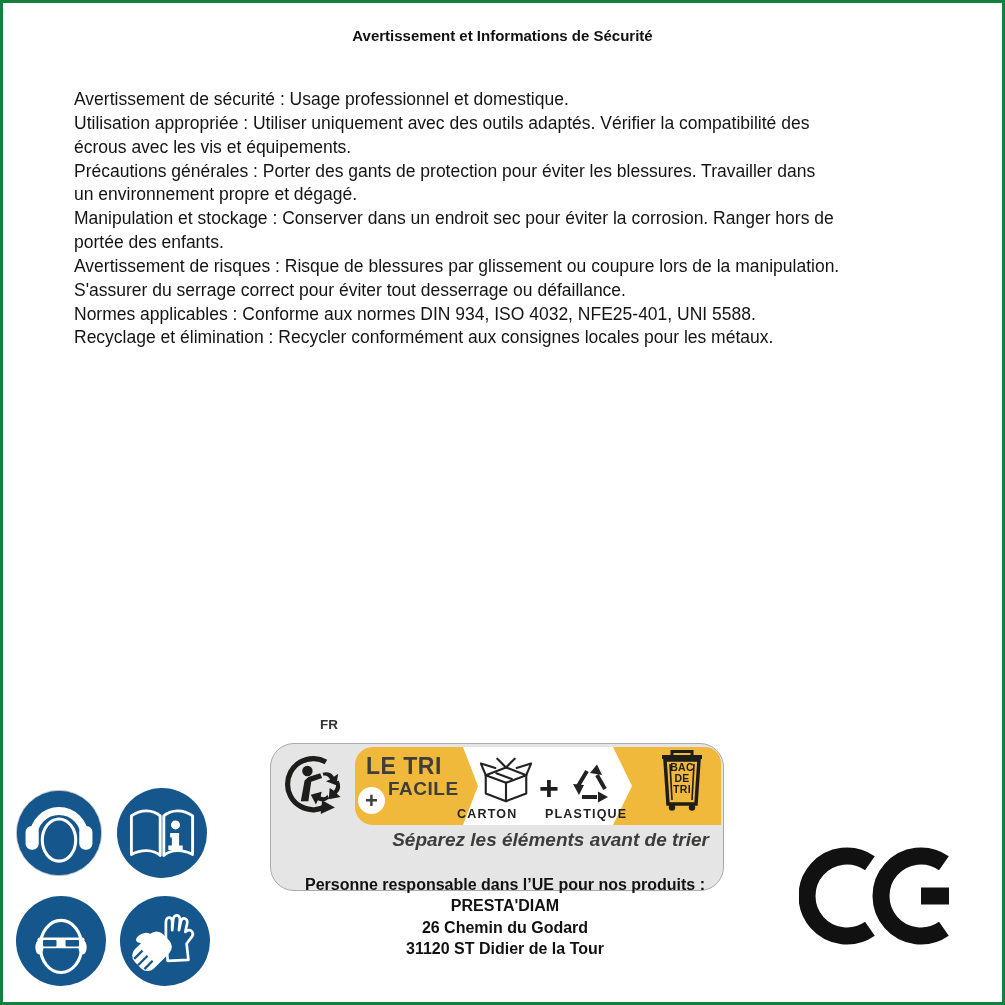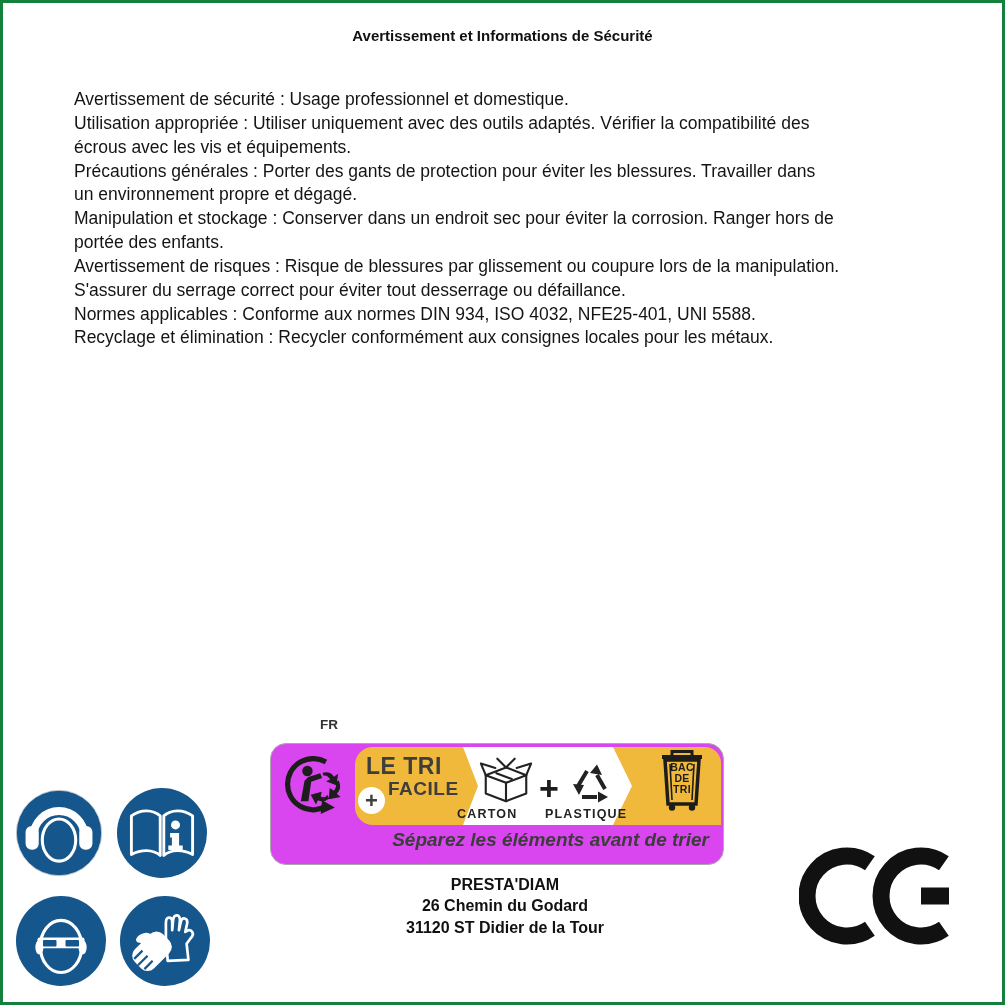--- a/index.html
+++ b/index.html
@@ -16,22 +16,22 @@
   .body-text .line{
     font-size:17.5px;line-height:23.85px;white-space:nowrap;color:#141414;
   }
   
   .sicon{position:absolute;}
   .sicon svg{display:block;}
   
   .fr-label{position:absolute;left:269px;top:714px;font-size:13.5px;font-weight:700;color:#333;padding-left:48px;}
   
   .tri-banner{
-    position:absolute;left:267px;top:740px;width:454px;height:122px;
-    box-sizing:border-box;border:1.5px solid #aaa;border-radius:16px;background:#d946ef;
+    position:absolute;left:267px;top:740px;width:454px;height:148px;
+    box-sizing:border-box;border:1.5px solid #aaa;border-radius:24px;background:#e5e5e5;
   }
   .triman{position:absolute;left:8px;top:6px;}
   .band{
     position:absolute;left:84px;top:3px;right:2px;height:78px;
     background:#F0B93B;border-radius:18px 16px 0 18px;overflow:hidden;
   }
   .band svg.chev{position:absolute;left:0;top:0;}
   .band .le-tri{position:absolute;left:11px;top:6px;font-size:23px;font-weight:800;color:#3E3E3C;letter-spacing:.5px;}
   .band .facile{position:absolute;left:33px;top:31px;font-size:19px;font-weight:800;color:#3E3E3C;letter-spacing:.5px;}
   .band .plus-circle{
@@ -198,20 +198,21 @@
         <div>BAC</div>
         <div>DE</div>
         <div>TRI</div>
       </div>
     </div>
 
     <div class="tri-instruction">Séparez les éléments avant de trier</div>
   </div>
 
   <div class="address">
+    <div>Personne responsable dans l’UE pour nos produits :</div>
     <div>PRESTA'DIAM</div>
     <div>26 Chemin du Godard</div>
     <div>31120 ST Didier de la Tour</div>
   </div>
 
   <div class="ce" aria-label="CE">
     <svg width="175" height="110" viewBox="0 0 175 110">
       <path d="M70.9,22.2 A40,40 0 1 0 70.9,87.8" stroke="#111" stroke-width="17" fill="none"></path>
       <path d="M144.9,22.2 A40,40 0 1 0 144.9,87.8" stroke="#111" stroke-width="17" fill="none"></path>
       <path d="M122,55 H150" stroke="#111" stroke-width="17" fill="none"></path>

